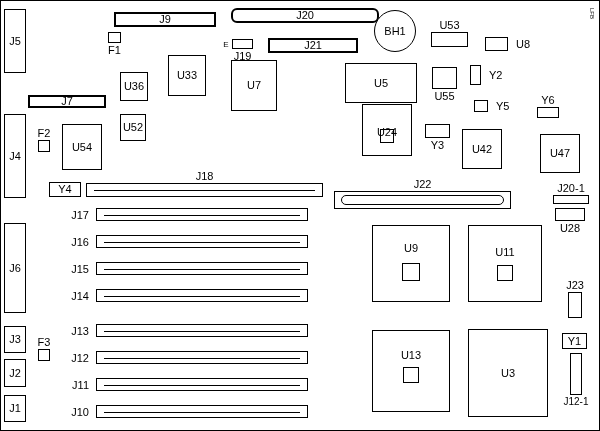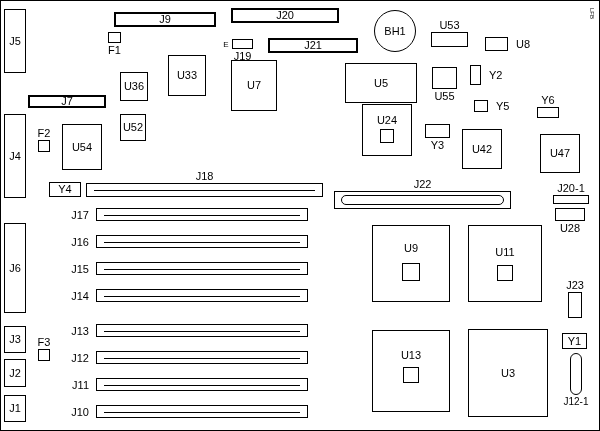--- a/index.html
+++ b/index.html
@@ -71,21 +71,21 @@
 <div id="board">
     <div class="comp rect" style="left: 3px; top: 8px; width: 22px; height: 64px; border-width: 1px;">
       <span class="lbl lbl-inside">J5</span>
     </div>
     <div class="comp rect" style="left: 113px; top: 11px; width: 102px; height: 15px; border-width: 2px;">
       <span class="lbl lbl-inside">J9</span>
     </div>
     <div class="comp rect" style="left: 107px; top: 31px; width: 13px; height: 11px; border-width: 1px;">
       <span class="lbl lbl-below">F1</span>
     </div>
-    <div class="comp rect" style="left: 230px; top: 7px; width: 108px; height: 15px; border-width: 2px;">
+    <div class="comp rect" style="left: 230px; top: 7px; width: 148px; height: 15px; border-width: 2px; border-radius: 6px;">
       <span class="lbl lbl-inside">J20</span>
     </div>
     <div class="comp rect" style="left: 267px; top: 37px; width: 90px; height: 15px; border-width: 2px;">
       <span class="lbl lbl-inside">J21</span>
     </div>
     <div class="comp rect" style="left: 231px; top: 38px; width: 21px; height: 10px; border-width: 1px;">
       <span class="lbl lbl-below">J19</span>
     </div>
     <div class="comp text" style="left: 221px; top: 40px; width: 8px; height: 8px;">
       <span class="lbl lbl-inside" style="font-size: 8px;">E</span>
@@ -133,21 +133,21 @@
       <span class="lbl lbl-inside">U54</span>
     </div>
     <div class="comp rect" style="left: 37px; top: 139px; width: 12px; height: 12px; border-width: 1px;">
       <span class="lbl lbl-above">F2</span>
     </div>
     <div class="comp rect" style="left: 3px; top: 113px; width: 22px; height: 84px; border-width: 1px;">
       <span class="lbl lbl-inside">J4</span>
     </div>
     <div class="comp rect" style="left: 361px; top: 103px; width: 50px; height: 52px; border-width: 1px;">
       <div class="inner-square" style="width: 14px; height: 14px; margin-top: 6px;"></div>
-      <span class="lbl lbl-inside-top" style="top: 10px;">U24</span>
+      <span class="lbl lbl-inside-top" style="top: 22px;">U24</span>
     </div>
     <div class="comp rect" style="left: 424px; top: 123px; width: 25px; height: 14px; border-width: 1px; text-align: center;">
       <span class="lbl lbl-below">Y3</span>
     </div>
     <div class="comp rect" style="left: 461px; top: 128px; width: 40px; height: 40px; border-width: 1px;">
       <span class="lbl lbl-inside">U42</span>
     </div>
     <div class="comp rect" style="left: 539px; top: 133px; width: 40px; height: 39px; border-width: 1px;">
       <span class="lbl lbl-inside">U47</span>
     </div>
@@ -229,19 +229,19 @@
     <div class="comp rect" style="left: 371px; top: 329px; width: 78px; height: 82px; border-width: 1px;">
       <div class="inner-square" style="width: 16px; height: 16px; margin-top: 4px;"></div>
       <span class="lbl lbl-inside-top" style="top: 19px;">U13</span>
     </div>
     <div class="comp rect" style="left: 467px; top: 328px; width: 80px; height: 88px; border-width: 1px;">
       <span class="lbl lbl-inside">U3</span>
     </div>
     <div class="comp rect" style="left: 561px; top: 332px; width: 25px; height: 16px; border-width: 1px;">
       <span class="lbl lbl-inside">Y1</span>
     </div>
-    <div class="comp rect" style="left: 569px; top: 352px; width: 12px; height: 42px; border-width: 1px; border-radius: 6px;">
+    <div class="comp rect" style="left: 569px; top: 352px; width: 12px; height: 42px; border-width: 1px;">
       <span class="lbl lbl-below" style="font-size: 10px;">J12-1</span>
     </div>
     <div class="comp text" style="left: 584px; top: 2px; width: 13px; height: 22px;">
       <span class="lbl lbl-inside vertical" style="font-size: 6px;">LFB</span>
     </div>
   </div>
 
 </body></html>

